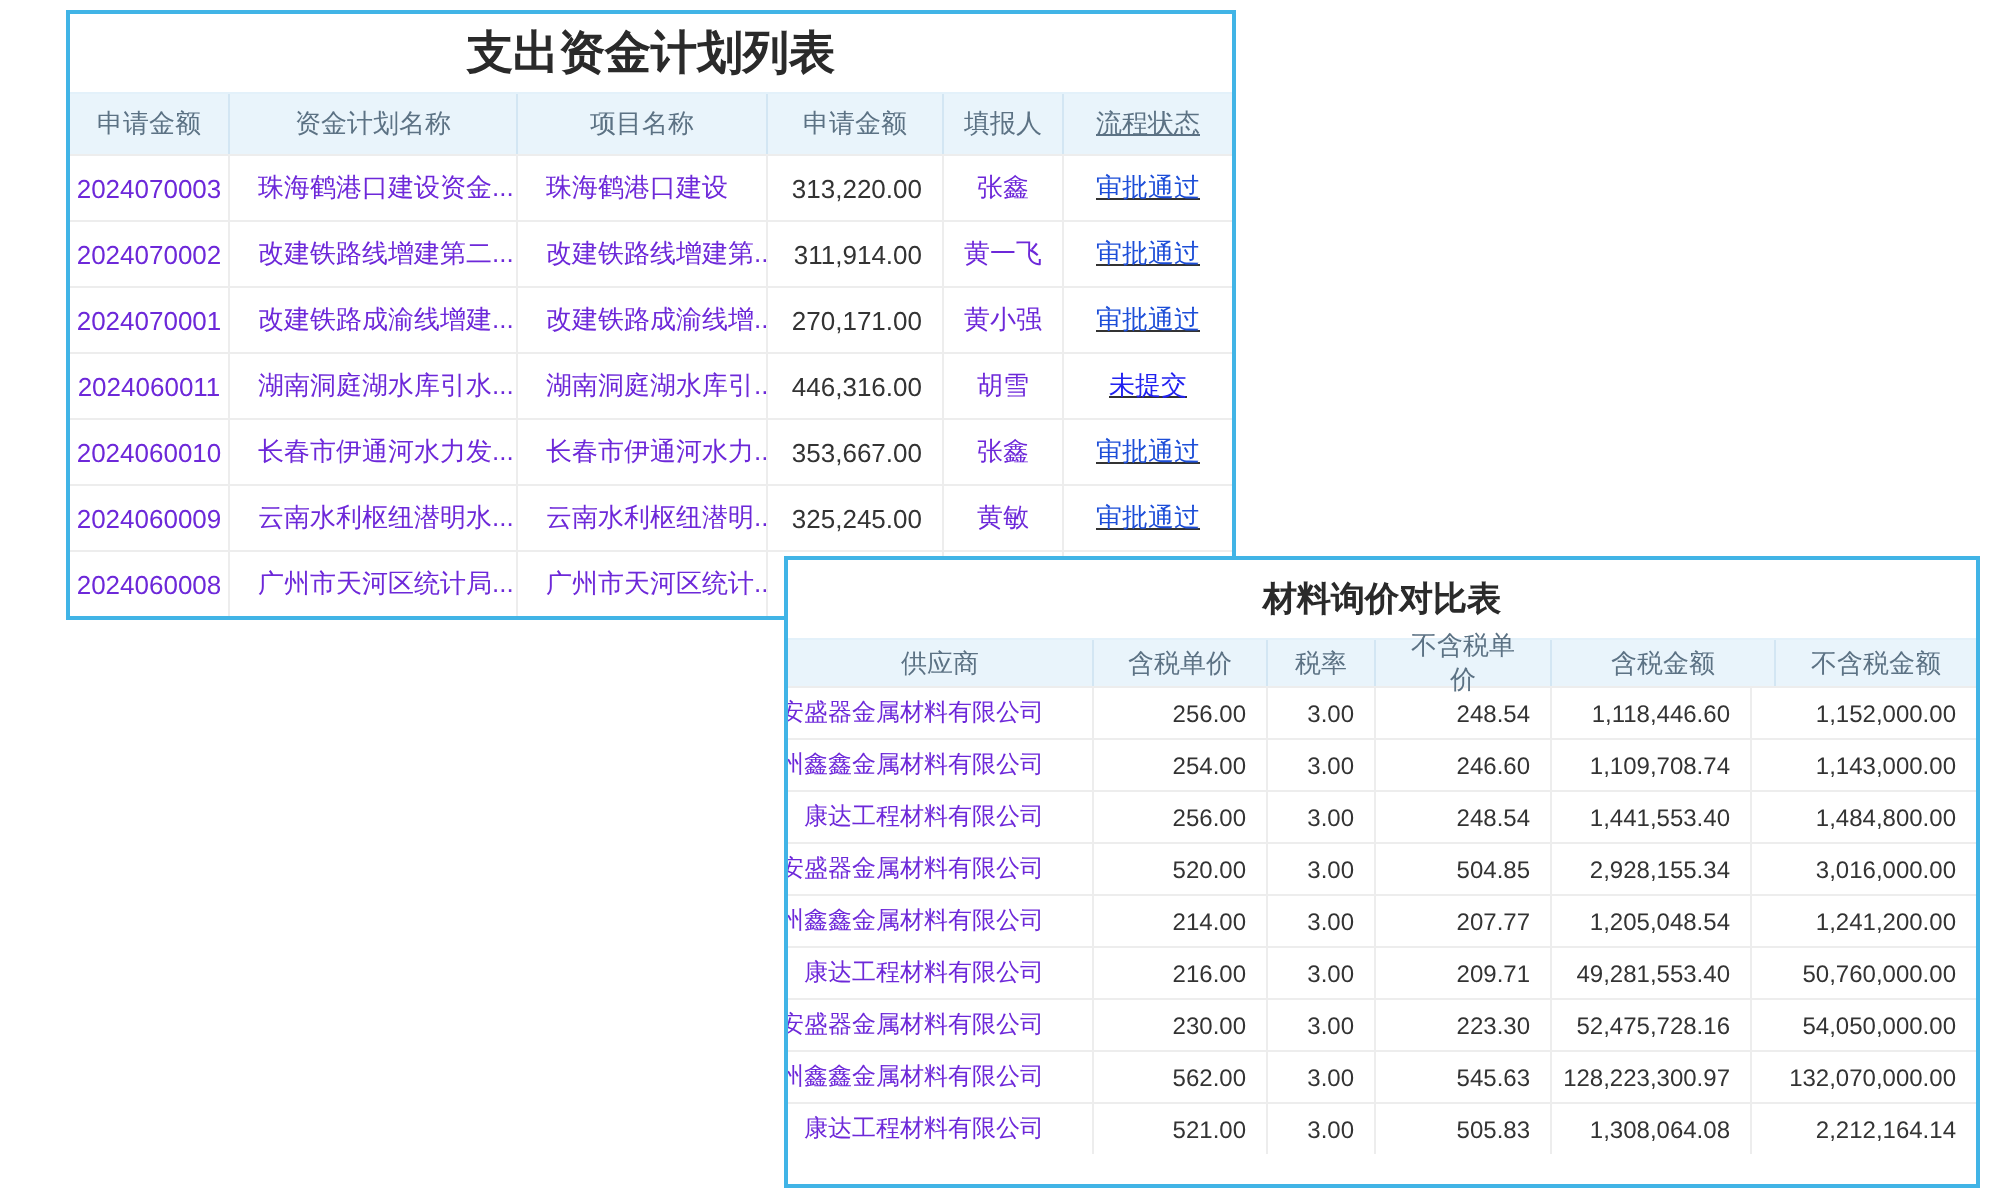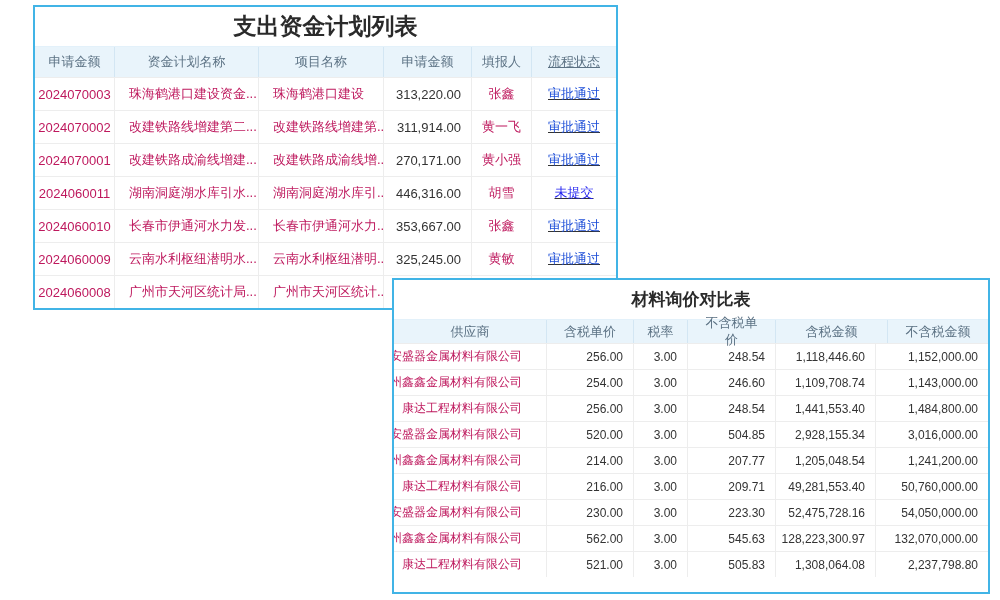--- a/index.html
+++ b/index.html
@@ -63,21 +63,21 @@
   #quote-card .colB { width: 87px; }
   #quote-card .colC { width: 54px; }
   #quote-card .colD { width: 88px; }
   #quote-card .colE { width: 100px; }
   #quote-card .colF { flex: 1; }
 
   .left     { justify-content: flex-start; padding-left: 14px; }
   .right    { justify-content: flex-end;  padding-right: 10px; }
   .supplier { justify-content: flex-end;  padding-right: 24px; }
 
-  .blue        { color: #be185d; text-decoration: none; cursor: pointer; }
+  .blue        { color: #6d28d9; text-decoration: none; cursor: pointer; }
   .approved    { color: #1d4ed8; }
   .unsubmitted { color: #2121f0; }
 </style>
 </head>
 <body>
 
 <div class="card" id="plan-card">
   <div class="card-title">支出资金计划列表</div>
   <div class="thead">
     <div class="th col1">申请金额</div>
@@ -325,16 +325,16 @@
   </div>
 
   <div class="tr">
     <div class="td colA supplier">
           <span class="blue">康达工程材料有限公司</span>
         </div>
     <div class="td colB right">521.00</div>
     <div class="td colC right">3.00</div>
     <div class="td colD right">505.83</div>
     <div class="td colE right">1,308,064.08</div>
-    <div class="td colF right">2,237,798.80</div>
+    <div class="td colF right">2,212,164.14</div>
   </div>
 </div>
 </div>
 
 </body></html>

